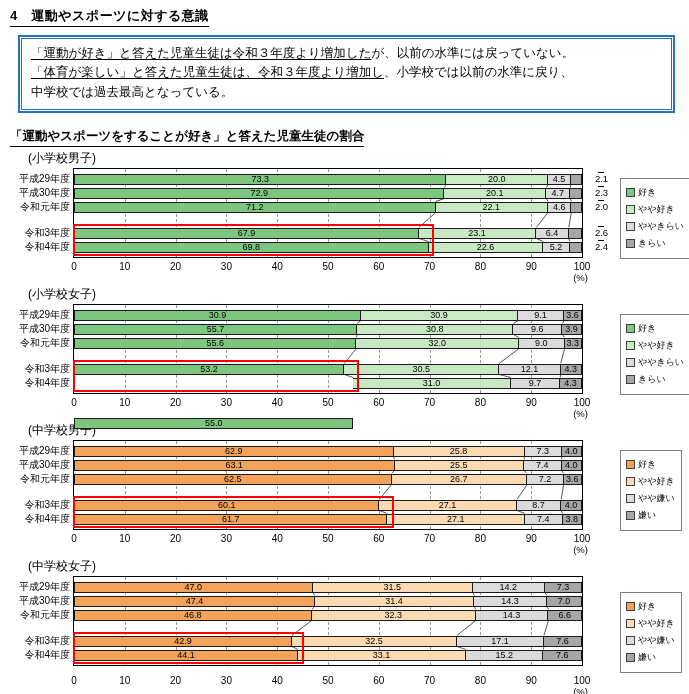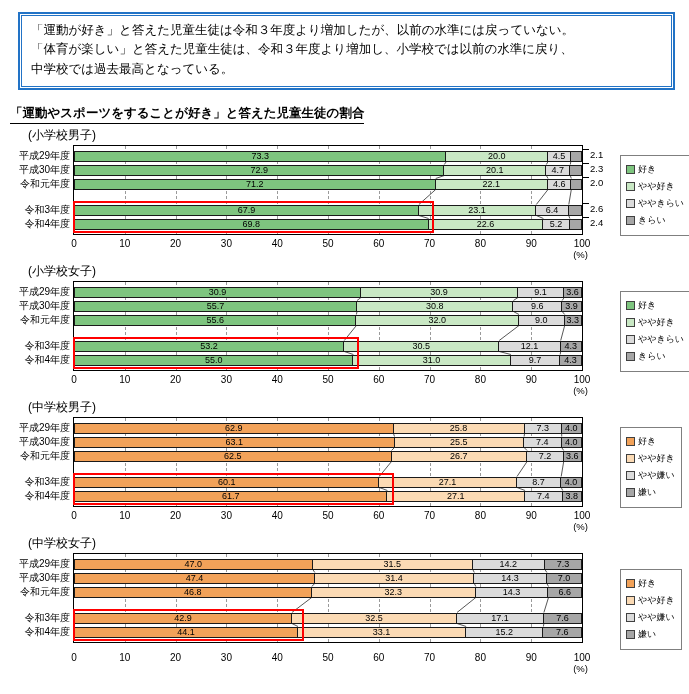--- a/index.html
+++ b/index.html
@@ -7,21 +7,21 @@
   body{width:689px;height:694px;overflow:hidden;}
   .page{padding:4px 0 0 6px;}
 
   .title-wrap{margin:2px 0 6px 4px;}
   .page-title{display:inline-block;font-size:13px;font-weight:bold;margin:0;
     border-bottom:1.5px solid #000;padding-bottom:1px;letter-spacing:.5px;}
 
   .notice-outer{margin:8px 14px 0 12px;border:2px solid #2273C6;padding:1px;background:#fff;}
   .notice-inner{border:1px solid #2273C6;padding:5px 9px 7px 9px;}
   .notice-text{margin:0;font-size:12.5px;line-height:1.55;}
-  .u{text-underline-offset:2px;}
+  .u{text-decoration:underline;text-underline-offset:2px;}
 
   .heading-wrap{margin:13px 0 2px 4px;}
   .section-heading{display:inline-block;font-size:12.5px;font-weight:bold;margin:0;
     border-bottom:1px solid #000;padding-bottom:1px;}
 
   .chart-block{margin-top:3px;}
   .chart-title{font-size:12px;margin:3px 6px 1px 22px;}
   .chart-flex{display:flex;align-items:flex-start;}
   .labels-col{width:67px;padding-top:4px;flex:none;}
   .row-label{height:14px;line-height:14px;font-size:10px;text-align:right;padding-right:3px;white-space:nowrap;}
@@ -31,36 +31,39 @@
   .connectors{position:absolute;left:0;top:0;z-index:1;}
   .bars{position:relative;z-index:2;padding-top:3px;}
   .bar-row{height:14px;display:flex;align-items:center;}
   .bar{height:11px;width:100%;display:flex;}
   .seg{height:100%;box-sizing:border-box;border:1px solid #1a1a1a;
     display:flex;align-items:center;justify-content:center;overflow:visible;}
   .seg + .seg{border-left:none;}
   .seg-label{font-size:9px;line-height:9px;white-space:nowrap;}
   .highlight{position:absolute;border:2px solid #F00;z-index:5;box-sizing:border-box;background:transparent;}
   .outside-col{width:36px;padding-top:4px;flex:none;}
-  .outside-item{height:14px;display:flex;}
+  .outside-item{height:14px;display:flex;align-items:center;flex-direction:column;}
   .leader{width:6px;height:1px;background:#000;flex:none;}
   .outside-val{font-size:9.5px;margin-left:1px;}
   .axis{position:relative;height:24px;margin-left:68px;width:512px;font-size:10px;}
   .tick{position:absolute;top:2px;transform:translateX(-50%);}
   .unit{position:absolute;top:13px;font-size:9.5px;transform:translateX(-60%);}
   .legend-col{width:76px;padding-left:1px;flex:none;}
   .legend-box{display:inline-block;border:1px solid #7f7f7f;background:#fff;padding:3px 6px 4px 5px;margin-top:10px;}
   .legend-item{display:flex;align-items:center;margin:4px 0;}
   .legend-swatch{width:9px;height:9px;border:1px solid #404040;margin-right:3px;flex:none;box-sizing:border-box;}
   .legend-label{font-size:9px;white-space:nowrap;}
 </style>
 </head>
 <body>
 
 <div class="page">
+  <div class="title-wrap">
+    <h1 class="page-title">4　運動やスポーツに対する意識</h1>
+  </div>
 
   <div class="notice-outer">
     <div class="notice-inner">
       <p class="notice-text" id="notice-text"><span class="u">「運動が好き」と答えた児童生徒は令和３年度より増加した</span><span class="">が、以前の水準には戻っていない。</span><br><span class="u">「体育が楽しい」と答えた児童生徒は、令和３年度より増加し</span><span class="">、小学校では以前の水準に戻り、</span><br><span class="">中学校では過去最高となっている。</span></p>
     </div>
   </div>
 
   <div class="heading-wrap">
     <h2 class="section-heading">「運動やスポーツをすることが好き」と答えた児童生徒の割合</h2>
   </div>
@@ -324,21 +327,21 @@
                   <div class="seg" style="background: rgb(219, 219, 219); width: 12.1%;">
                     <span class="seg-label">12.1</span>
                   </div>
                   <div class="seg" style="background: rgb(166, 166, 166); flex: 1 1 auto;">
                     <span class="seg-label">4.3</span>
                   </div>
                 </div>
               </div>
               <div class="bar-row">
                 <div class="bar">
-                  <div class="seg" style="background: rgb(126, 197, 127); width: 55%;">
+                  <div class="seg" style="background: rgb(126, 197, 127); width: 55%; margin-top: 40px;">
                     <span class="seg-label">55.0</span>
                   </div>
                   <div class="seg" style="background: rgb(201, 232, 196); width: 31%;">
                     <span class="seg-label">31.0</span>
                   </div>
                   <div class="seg" style="background: rgb(219, 219, 219); width: 9.7%;">
                     <span class="seg-label">9.7</span>
                   </div>
                   <div class="seg" style="background: rgb(166, 166, 166); flex: 1 1 auto;">
                     <span class="seg-label">4.3</span>

